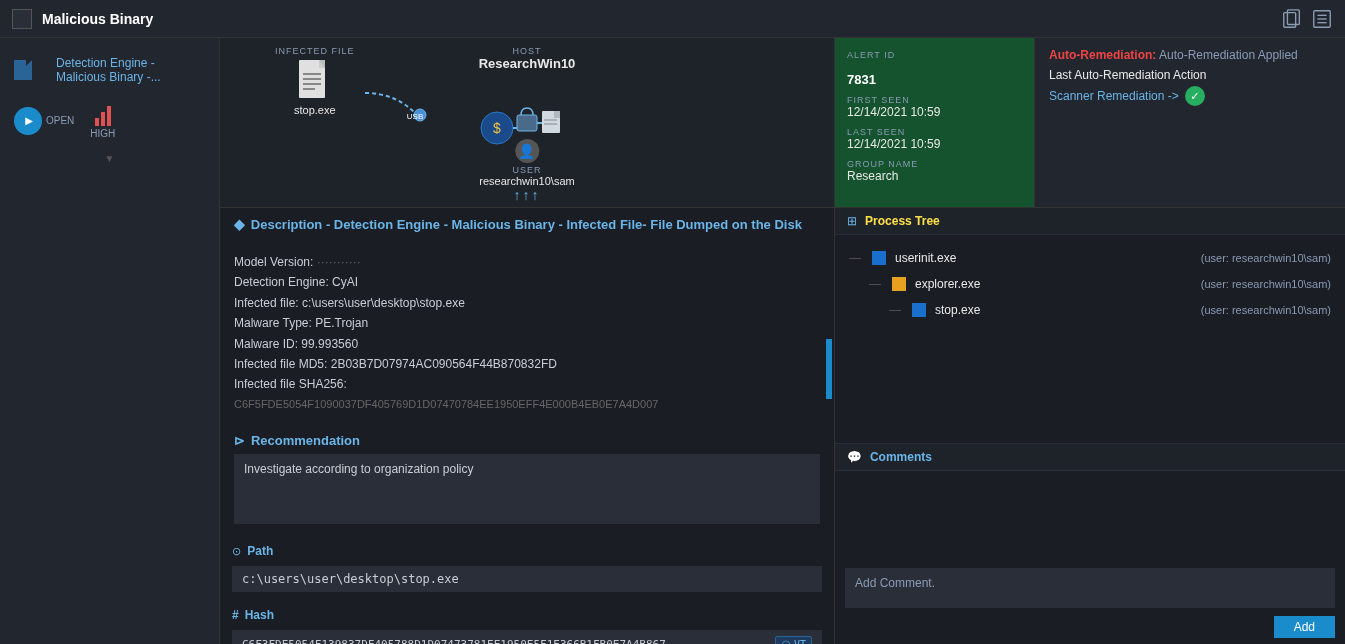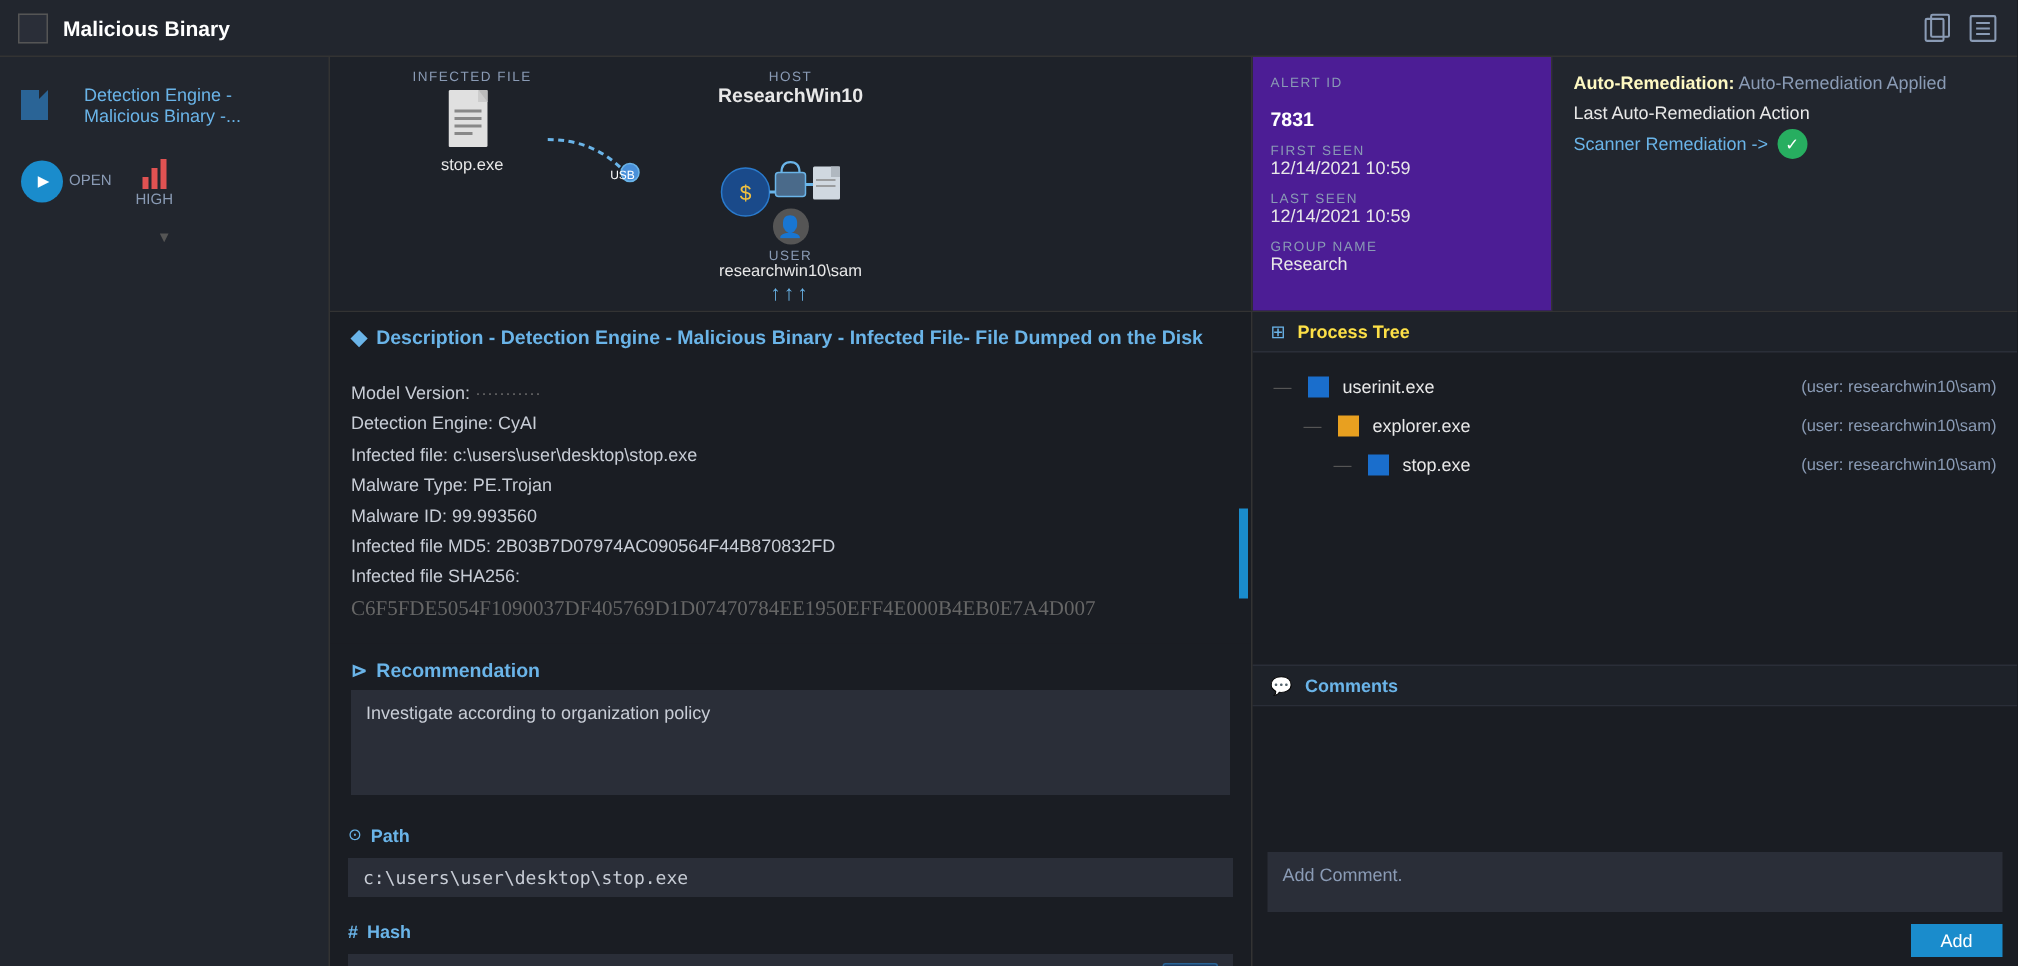--- a/index.html
+++ b/index.html
@@ -163,42 +163,42 @@
       border-radius: 50%;
       margin: 2px auto;
       display: flex; align-items: center; justify-content: center;
       color: #aaa; font-size: 14px;
     }
     .arrows-up { color: #6ab4e8; font-size: 14px; letter-spacing: 2px; }
 
     
     .right-info {
       width: 200px;
-      background: #4c1d95;
+      background: #14532d;
       border-right: 1px solid #333;
       padding: 12px;
       flex-shrink: 0;
     }
     .info-row { margin-bottom: 8px; }
     .info-label { color: #8a9bb5; font-size: 9px; letter-spacing: 1px; text-transform: uppercase; }
     .info-value { color: #fff; font-size: 13px; font-weight: 700; margin-top: 12px; }
     .info-value-sm { color: #e8e8e8; font-size: 12px; }
 
     
     .far-right {
       width: 310px;
       background: #22262e;
       padding: 10px 14px;
       flex-shrink: 0;
     }
     .auto-rem {
       font-size: 12px;
       margin-bottom: 6px;
     }
-    .auto-rem strong { color: #fef9c3; }
+    .auto-rem strong { color: #ef4444; }
     .auto-rem span { color: #8a9bb5; }
     .last-auto { color: #e8e8e8; font-size: 12px; margin-bottom: 4px; }
     .scanner-link { color: #6ab4e8; font-size: 12px; cursor: pointer; display: flex; align-items: center; gap: 6px; }
     .green-check {
       width: 20px; height: 20px;
       background: #27ae60;
       border-radius: 50%;
       display: flex; align-items: center; justify-content: center;
       color: #fff; font-size: 11px;
     }
@@ -580,21 +580,21 @@
               <span>Malware ID:</span>
               <span>99.993560</span>
             </div>
             <div>
               <span>Infected file MD5:</span>
               <span>2B03B7D07974AC090564F44B870832FD</span>
             </div>
             <div>
               <span>Infected file SHA256:</span>
             </div>
-            <div style="color:#666; font-family:Liberation Serif, serif; font-size:14px; word-break:break-all;">C6F5FDE5054F1090037DF405769D1D07470784EE1950EFF4E000B4EB0E7A4D007</div>
+            <div style="color:#666; font-family:Liberation Sans, sans-serif; font-size:11px; word-break:break-all;">C6F5FDE5054F1090037DF405769D1D07470784EE1950EFF4E000B4EB0E7A4D007</div>
           </div>
         </div>
 
         <div class="scroll-indicator"></div>
 
         <div class="recommendation-section">
           <div class="rec-title">
             <span style="color:#6ab4e8;">⊳</span>
             <span>Recommendation</span>
           </div>

